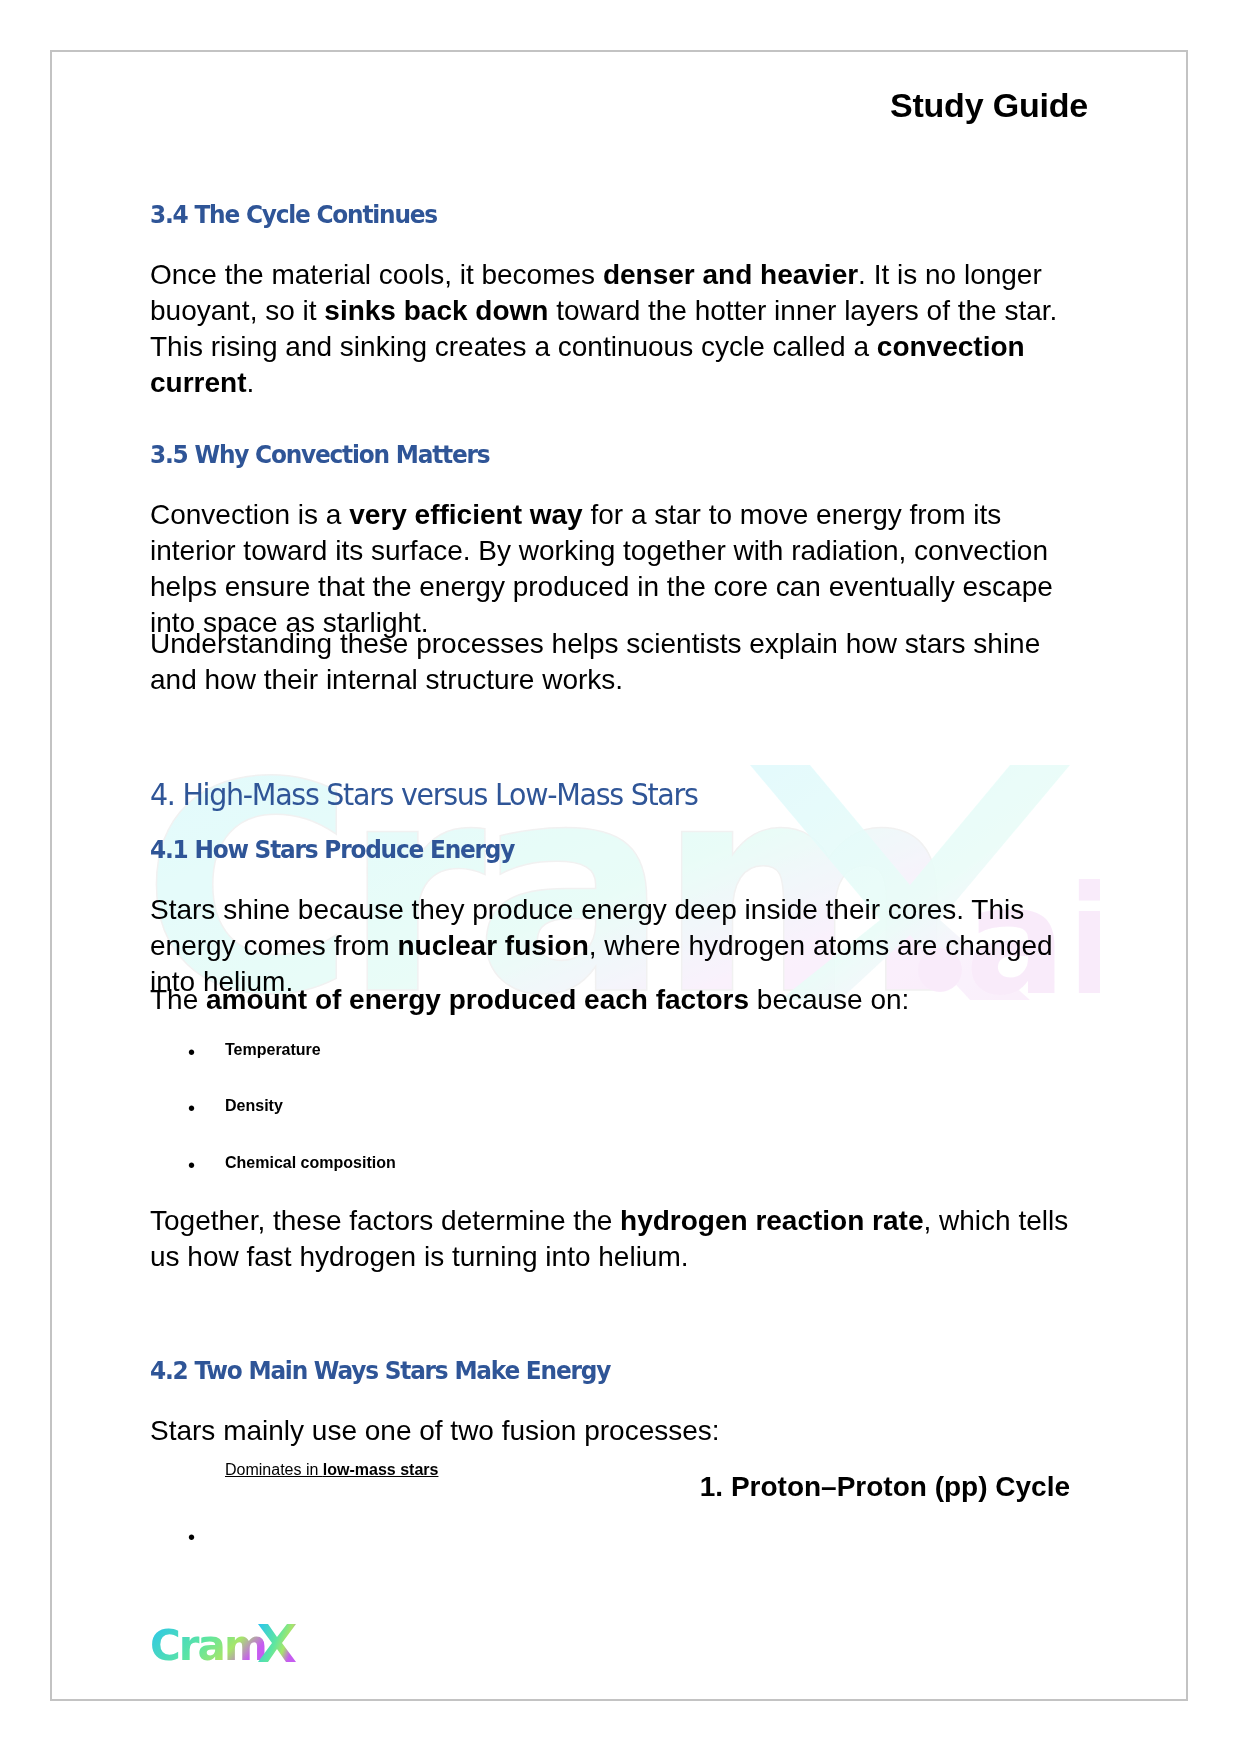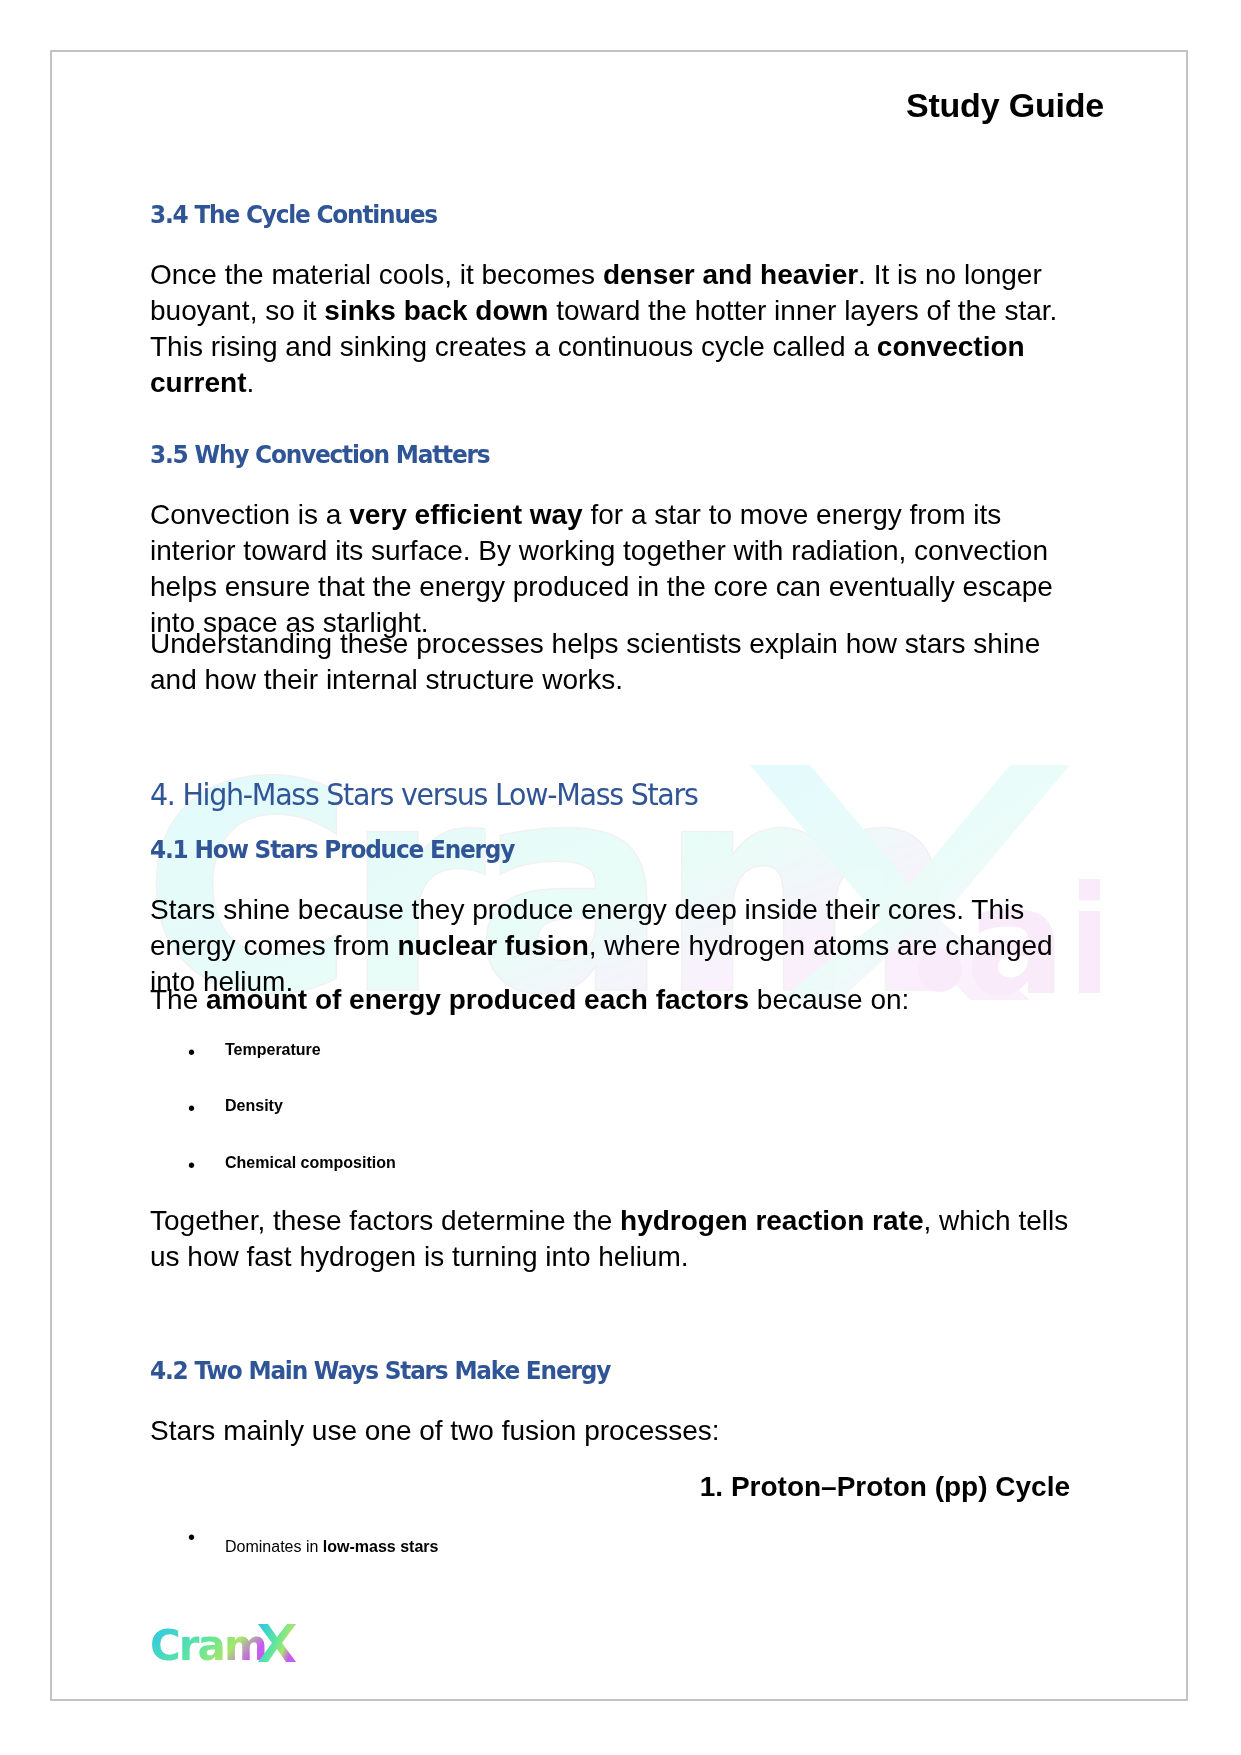--- a/index.html
+++ b/index.html
@@ -1,21 +1,21 @@
 <!DOCTYPE html>
 <html><head>
 <meta charset="utf-8">
 <style>
   html, body { margin:0; padding:0; background:#ffffff; }
   body { width:1241px; height:1755px; position:relative; overflow:hidden;
          font-family:"Liberation Sans", sans-serif; color:#000; }
   .page-frame { position:absolute; left:50px; top:50px; width:1138px; height:1651px;
                 border:2px solid #c3c3c3; box-sizing:border-box; }
   .header-title { position:absolute; left:0; width:1088px; text-align:right; top:86px;
-                  font-size:34px; font-weight:bold; letter-spacing:-0.2px;padding-left:16px; }
+                  font-size:34px; font-weight:bold; letter-spacing:-0.2px; }
   .abs { position:absolute; left:150px; }
   .h2 { font-family:"DejaVu Sans", sans-serif; font-weight:bold; color:#2f5597;
         font-size:25px; letter-spacing:-1.3px; transform:scaleX(0.93); transform-origin:left; white-space:nowrap; }
   .h1 { font-family:"DejaVu Sans", sans-serif; font-weight:normal; color:#2f5597;
         font-size:31px; letter-spacing:-1.4px; transform:scaleX(0.92); transform-origin:left; white-space:nowrap; }
   .p { font-size:28px; line-height:36px; width:920px; }
   .p b { font-weight:bold; }
   .bullet { position:absolute; left:188px; font-size:20px; }
   .bullet-text { position:absolute; left:225px; font-size:16px; }
   .watermark { position:absolute; left:150px; top:755px; width:950px; height:245px; opacity:0.55; pointer-events:none; }
@@ -62,21 +62,21 @@
 <b class="bullet-text" style="top:1097px;">Density</b>
 <span class="bullet" style="top:1154px;">•</span>
 <b class="bullet-text" style="top:1154px;">Chemical composition</b>
 
 <div class="abs p" style="top:1203px;"><span>Together, these factors determine the </span><b>hydrogen reaction rate</b><span>, which tells us how fast hydrogen is turning into helium.</span></div>
 
 <div class="abs h2" style="top:1356px;">4.2 Two Main Ways Stars Make Energy</div>
 <div class="abs p" style="top:1413px;">Stars mainly use one of two fusion processes:</div>
 <div class="abs p" style="top:1469px; font-weight:bold;text-align:right;">1. Proton–Proton (pp) Cycle</div>
 <span class="bullet" style="top:1526px;">•</span>
-<span class="bullet-text" style="top:1538px;"><span>Dominates in </span><b>low-mass stars</b></span>
+<span class="bullet-text" style="top:1461px;text-decoration:underline;"><span>Dominates in </span><b>low-mass stars</b></span>
 
 <svg class="logo" viewBox="0 0 150 60">
   <defs>
     <linearGradient id="lg" x1="0" y1="0" x2="1" y2="0.4">
       <stop offset="0" stop-color="#29c4f0"></stop>
       <stop offset="0.55" stop-color="#5ee6a0"></stop>
       <stop offset="0.8" stop-color="#a7e66a"></stop>
       <stop offset="1" stop-color="#c65cf0"></stop>
     </linearGradient>
   </defs>

